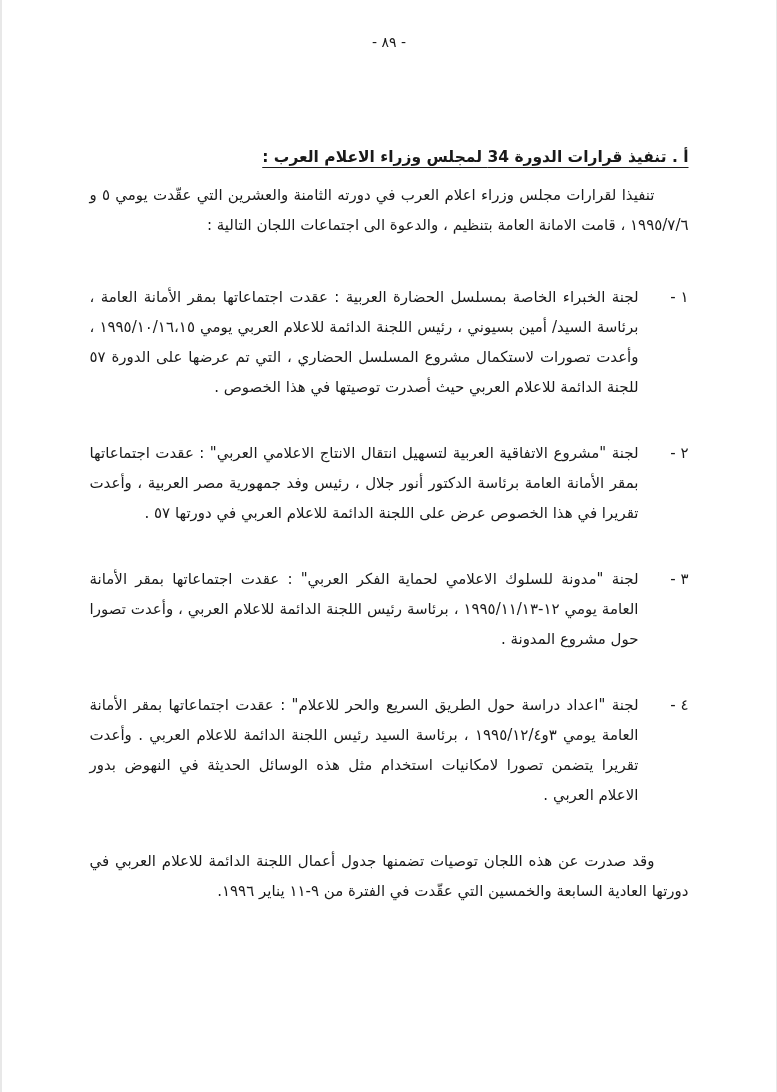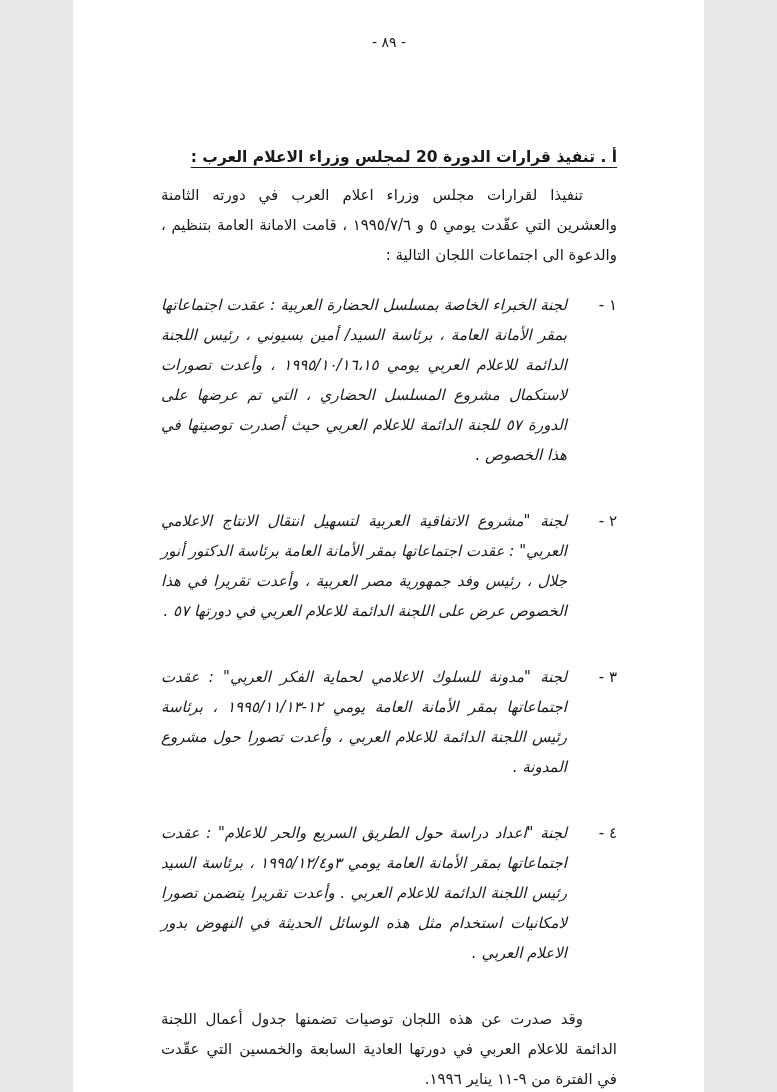--- a/index.html
+++ b/index.html
@@ -4,21 +4,21 @@
 <style>
   * { margin: 0; padding: 0; box-sizing: border-box; }
 
   html, body {
     width: 777px;
     background: #e8e8e8;
     font-family: "DejaVu Sans", sans-serif;
   }
 
   .page {
-    width: 631px;
+    width: 774px;
     height: 1092px;
     margin: 0 auto;
     background: #ffffff;
     color: #1a1a1a;
     padding: 34px 87px 30px 88px;
     direction: rtl;
     overflow: hidden;
   }
 
   .page-number {
@@ -42,54 +42,53 @@
     margin-bottom: 8px;
     line-height: 30px;
   }
 
   p.body-par {
     text-align: justify;
   }
 
   .intro {
     text-indent: 34px;
-    margin-bottom: 20px;
+    margin-bottom: 42px;
   }
 
   .list-item {
     display: flex;
     flex-direction: row;
     margin-bottom: 36px;
   }
 
   .item-num {
     flex: 0 0 50px;
     white-space: nowrap;
   }
 
   .item-text {
     flex: 1 1 auto;
     text-align: justify;
-    font-style: italic;
   }
 
   .closing {
     text-indent: 34px;
   }
 </style>
 </head>
 <body>
 
 <div class="page">
 
   <div class="page-number">- ٨٩ -</div>
 
   <div class="content">
 
-    <div class="heading">أ . تنفيذ قرارات الدورة 20  لمجلس وزراء الاعلام العرب :</div>
+    <div class="heading">أ . تنفيذ قرارات الدورة 34  لمجلس وزراء الاعلام العرب :</div>
 
     <p class="body-par intro">تنفيذا لقرارات مجلس وزراء اعلام العرب في دورته الثامنة والعشرين التي عقّدت يومي ٥ و ١٩٩٥/٧/٦ ، قامت الامانة العامة بتنظيم ، والدعوة الى اجتماعات اللجان التالية :</p>
 
     <div class="list-item">
       <span class="item-num">١ -</span>
       <p class="item-text body-par">لجنة الخبراء الخاصة بمسلسل الحضارة العربية : عقدت اجتماعاتها بمقر الأمانة العامة ، برئاسة السيد/ أمين بسيوني ، رئيس اللجنة الدائمة للاعلام العربي يومي ١٩٩٥/١٠/١٦،١٥ ، وأعدت تصورات لاستكمال مشروع المسلسل الحضاري ، التي تم عرضها على الدورة ٥٧ للجنة الدائمة للاعلام العربي حيث أصدرت  توصيتها في هذا الخصوص .</p>
     </div>
 
     <div class="list-item">
       <span class="item-num">٢ -</span>

